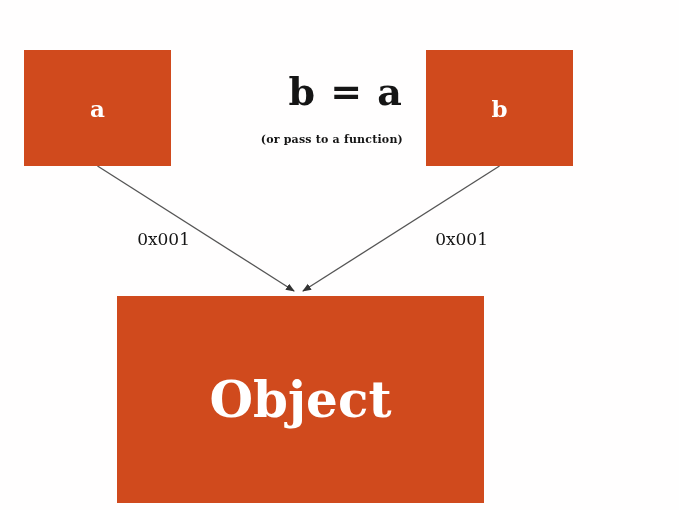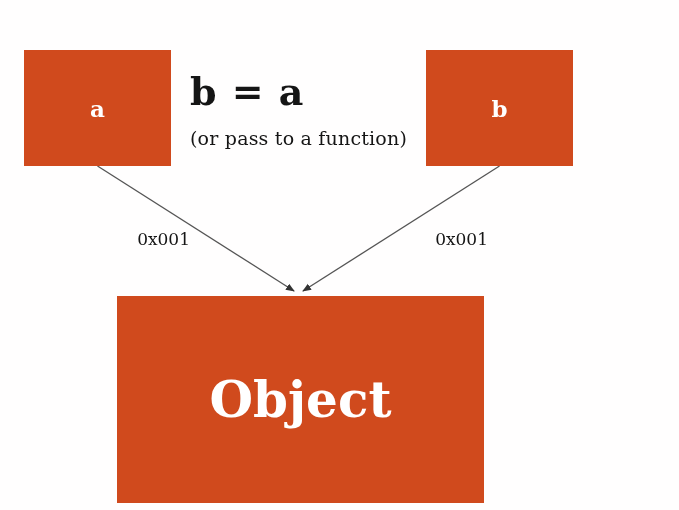--- a/index.html
+++ b/index.html
@@ -56,35 +56,36 @@
     font-size: 23px;
   }
   .object-box {
     left: 117px; top: 296px;
     width: 367px; height: 207px;
     font-size: 50px;
     justify-content: center;
   }
   .assignment {
     position: absolute;
-    left: 190px; top: 70px;
+    left: 173px; top: 70px;
     width: 230px;
-    text-align: left;
+    text-align: right;
     color: var(--text);
   }
   .assignment .expr {
     font-size: 38px;
     font-weight: bold;
     line-height: 1.15;
     letter-spacing: 1px;
   }
   .assignment .note {
-    font-size: 19px;
-    margin-top: 13px;
+    font-size: 11px;
+    margin-top: 19px;
     letter-spacing: 0.2px;
+    font-weight: bold;
   }
   .addr {
     position: absolute;
     top: 229px;
     width: 80px;
     text-align: right;
     font-size: 17px;
     color: var(--text);
   }
   .addr-left  { left: 110px; }

